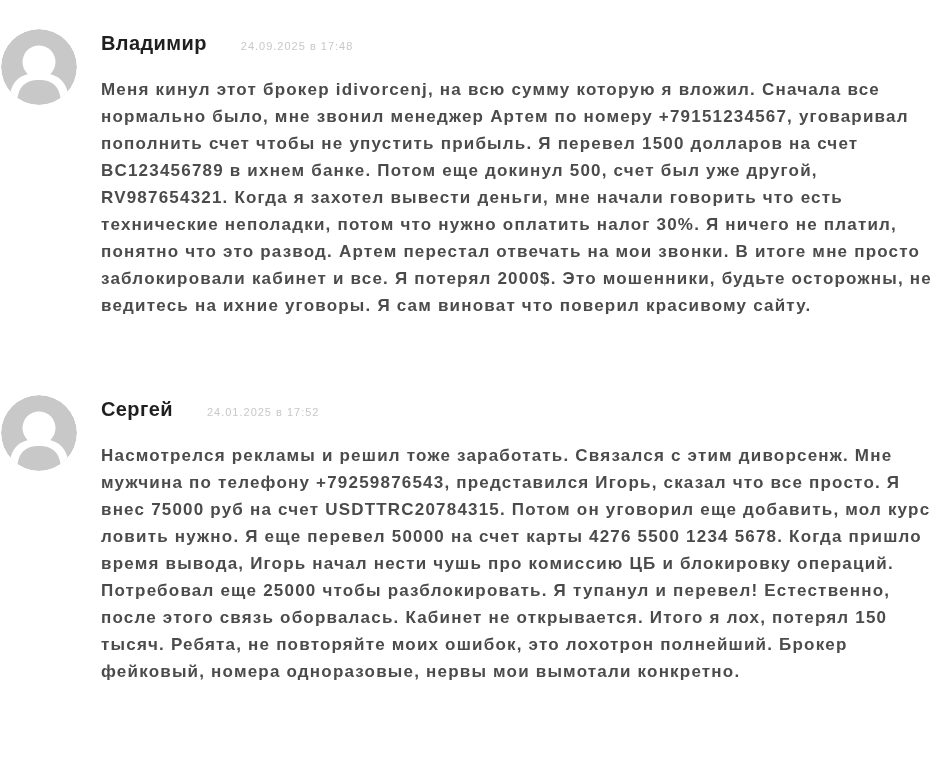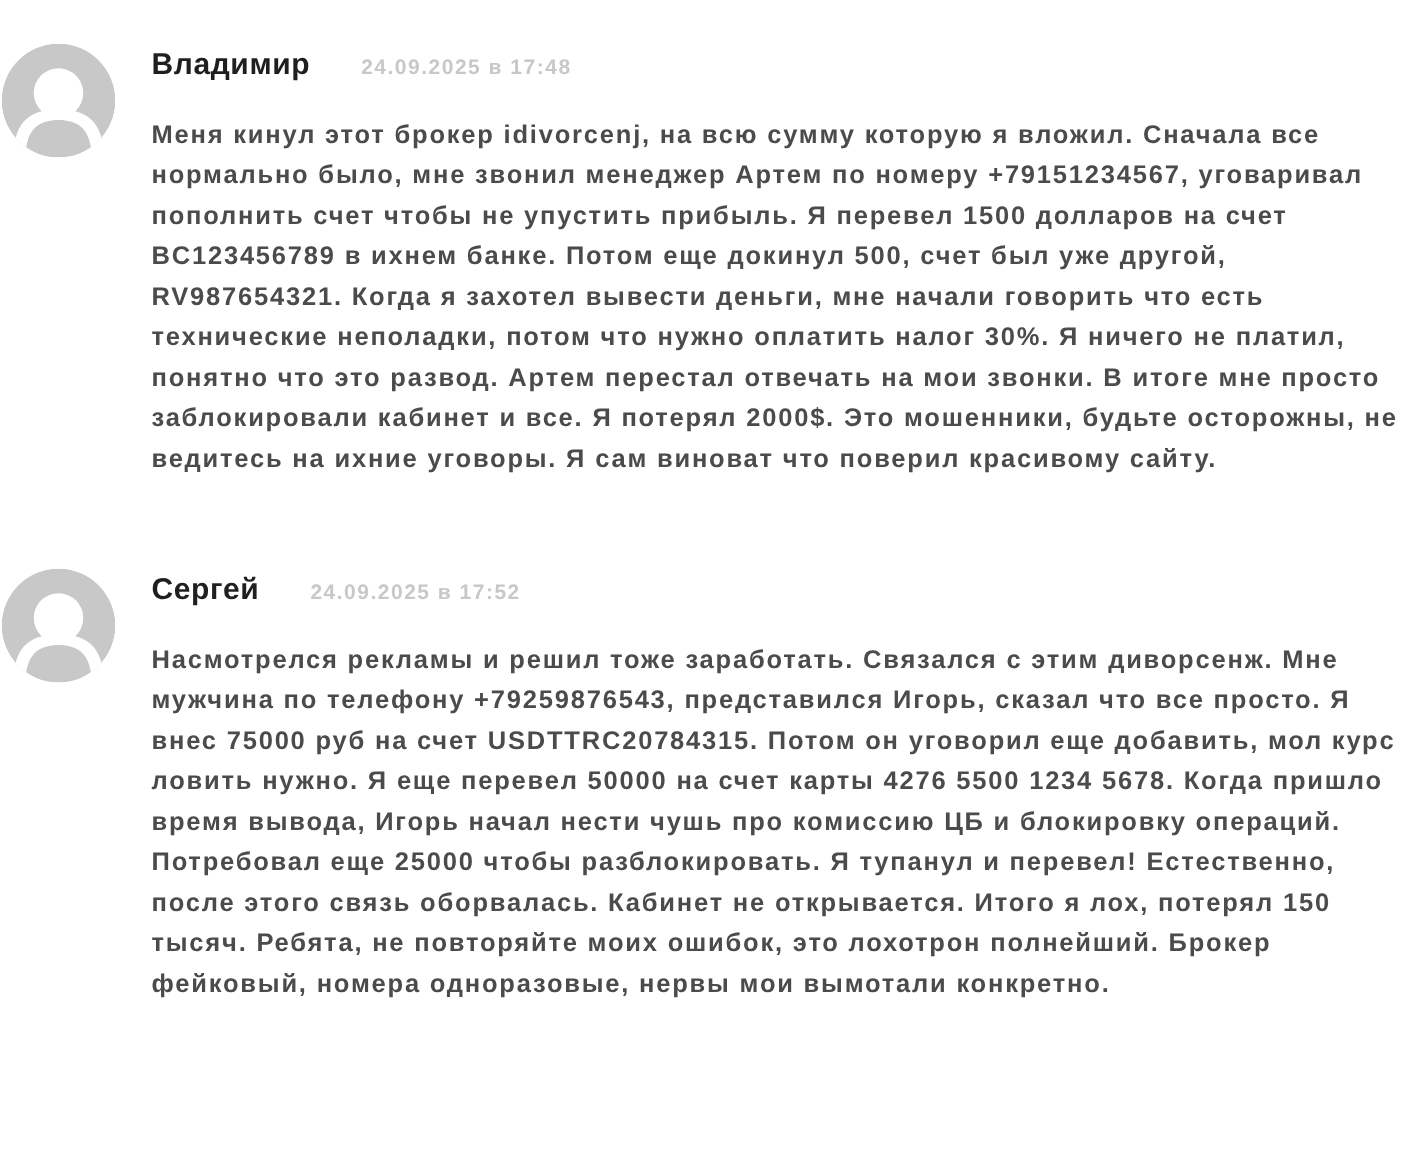--- a/index.html
+++ b/index.html
@@ -20,21 +20,21 @@
     height:587px;
     padding:29px 14px 0 1px;
   }
   .comment{
     display:grid;
     grid-template-columns:76px 1fr;
     column-gap:24px;
     align-items:start;
   }
   .comment + .comment{
-    margin-top:60px;
+    margin-top:76px;
   }
   .avatar{
     width:76px;
     height:76px;
     border-radius:50%;
     overflow:hidden;
     flex:none;
   }
   .avatar svg{display:block;width:76px;height:76px;}
   .meta{
@@ -43,24 +43,23 @@
     gap:34px;
     padding-top:3px;
   }
   .author{
     font-size:20px;
     font-weight:bold;
     letter-spacing:.4px;
     color:var(--author_text);
   }
   .time{
-    font-size:14px;
+    font-size:11px;
     letter-spacing:1px;
     color:var(--timestamp_text);
-    font-weight:bold;
   }
   .body{
     margin-top:21px;
     max-width:835px;
     font-size:17px;
     line-height:27px;
     letter-spacing:1.2px;
     color:var(--body_text);
     font-weight:bold;
   }
@@ -103,19 +102,19 @@
           <circle cx="38" cy="38" r="38" fill="#c8c8c8"></circle>
           <path d="M8,76 C8,50 21,44 38,44 C55,44 68,50 68,76 Z" fill="#ffffff"></path>
           <path d="M16,76 C16,56 26,51 38,51 C50,51 60,56 60,76 Z" fill="#c8c8c8"></path>
           <circle cx="38" cy="33" r="16.5" fill="#ffffff"></circle>
         </g>
       </svg>
     </div>
     <div class="content">
       <header class="meta">
         <span class="author">Сергей</span>
-        <span class="time">24.09.2025 в 17:52</span>
+        <span class="time">24.01.2025 в 17:52</span>
       </header>
       <p class="body">Насмотрелся рекламы и решил тоже заработать. Связался с этим диворсенж. Мне мужчина по телефону +79259876543, представился Игорь, сказал что все просто. Я внес 75000 руб на счет USDTTRC20784315. Потом он уговорил еще добавить, мол курс ловить нужно. Я еще перевел 50000 на счет карты 4276 5500 1234 5678. Когда пришло время вывода, Игорь начал нести чушь про комиссию ЦБ и блокировку операций. Потребовал еще 25000 чтобы разблокировать. Я тупанул и перевел! Естественно, после этого связь оборвалась. Кабинет не открывается. Итого я лох, потерял 150 тысяч. Ребята, не повторяйте моих ошибок, это лохотрон полнейший. Брокер фейковый, номера одноразовые, нервы мои вымотали конкретно.</p>
     </div>
   </article>
 
 </div>
 
 </body></html>

